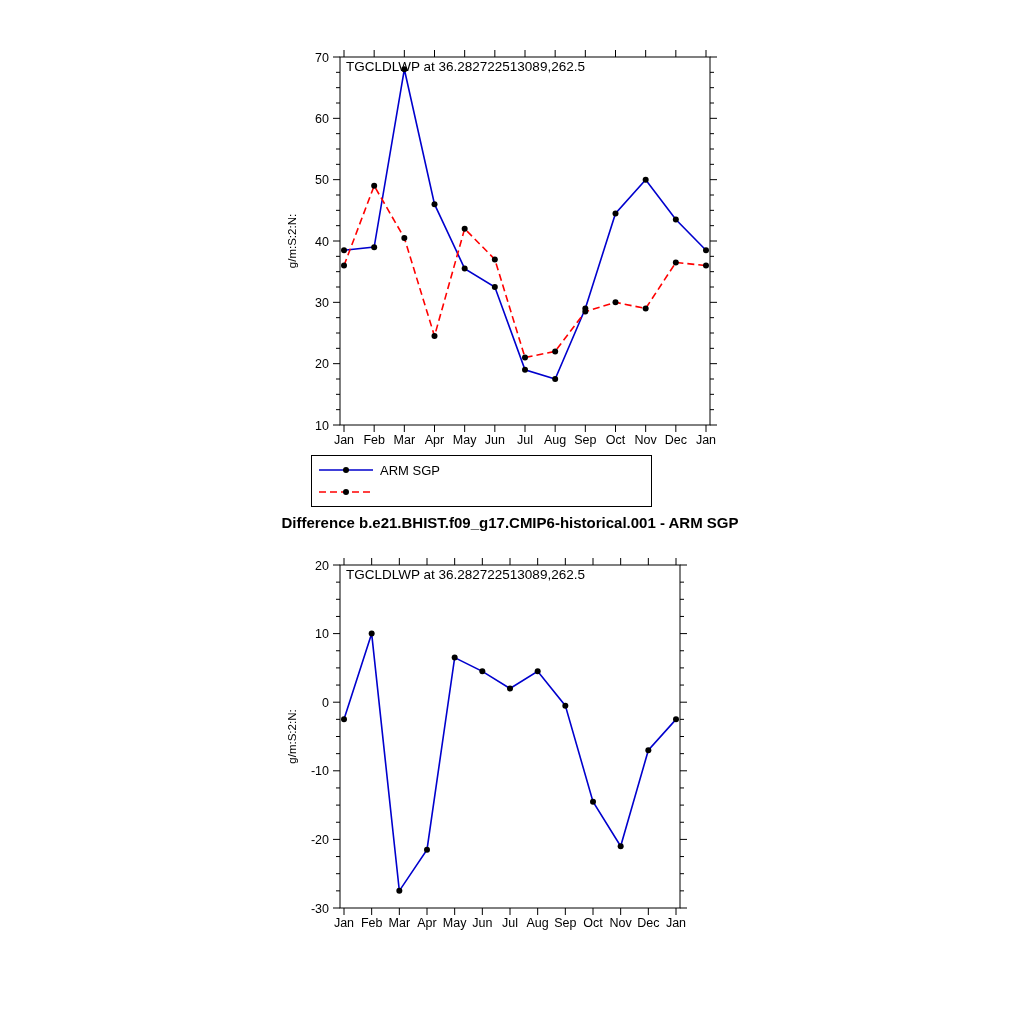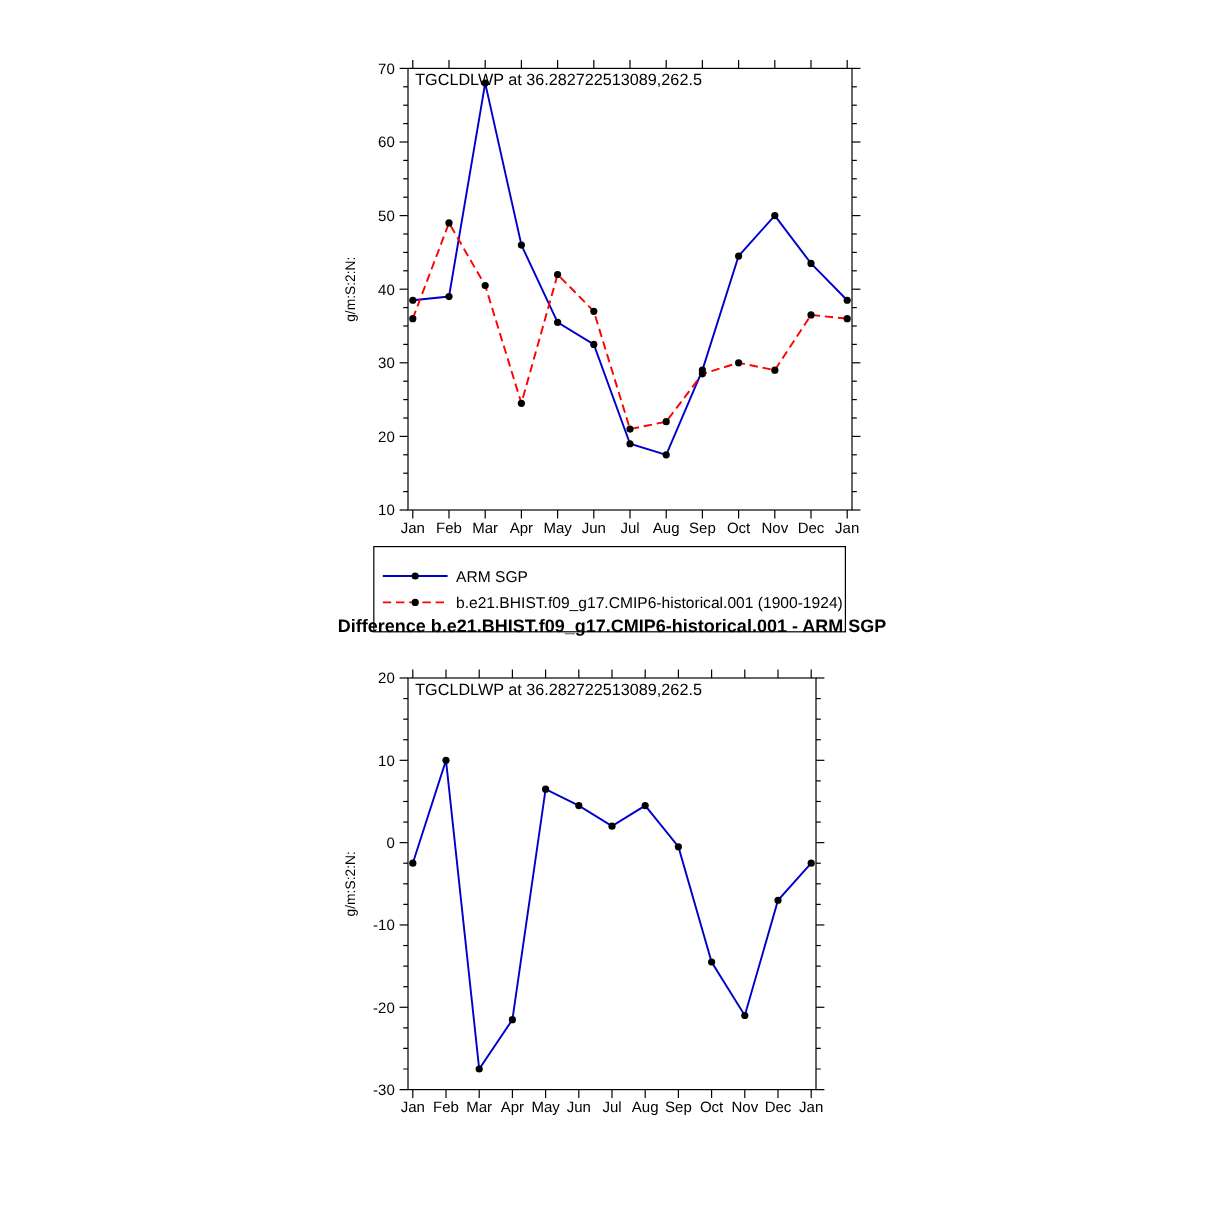--- a/index.html
+++ b/index.html
@@ -18,24 +18,24 @@
   .chart-title {
     font-size: 15px;
     font-weight: bold;
     transform: translateX(-50%);
   }
   .chart-subtitle { font-size: 13.5px; margin-top: 28px; }
   .legend {
     position: absolute;
     left: 311px;
     top: 455px;
-    width: 394px;
+    width: 341px;
     box-sizing: border-box;
     border: 1px solid #000;
-    padding: 13px 5px;
+    padding: 3px 5px;
     background: #fff;
   }
   .legend-row {
     display: flex;
     align-items: center;
     gap: 5px;
     height: 22px;
   }
   .legend-label { font-size: 13px; white-space: nowrap; }
   .legend-sample { flex: 0 0 auto; display: block; }
@@ -296,21 +296,20 @@
           <line x1="2" y1="7" x2="56" y2="7" stroke="#0000cd" stroke-width="1.6"></line>
           <circle cx="29" cy="7" r="3" fill="#000000"></circle>
         </svg>
       <span class="legend-label">ARM SGP</span>
     </div>
     <div class="legend-row">
       <svg id="ls1" class="legend-sample" width="58" height="14">
           <line x1="2" y1="7" x2="56" y2="7" stroke="#ff0000" stroke-width="1.6" stroke-dasharray="7 4"></line>
           <circle cx="29" cy="7" r="3" fill="#000000"></circle>
         </svg>
-      <span class="legend-label">b.e21.BHIST.f09_g17.CMIP6-historical.001 (1900-1924)</span>
     </div>
   </div>
 
   <div class="abs chart-title" style="left:510px; top:514px;">Difference b.e21.BHIST.f09_g17.CMIP6-historical.001 - ARM SGP</div>
 
   <div class="abs chart-subtitle" style="left:346px; top:539px;">TGCLDLWP at 36.282722513089,262.5</div>
 
 </div>
 
 </body></html>

